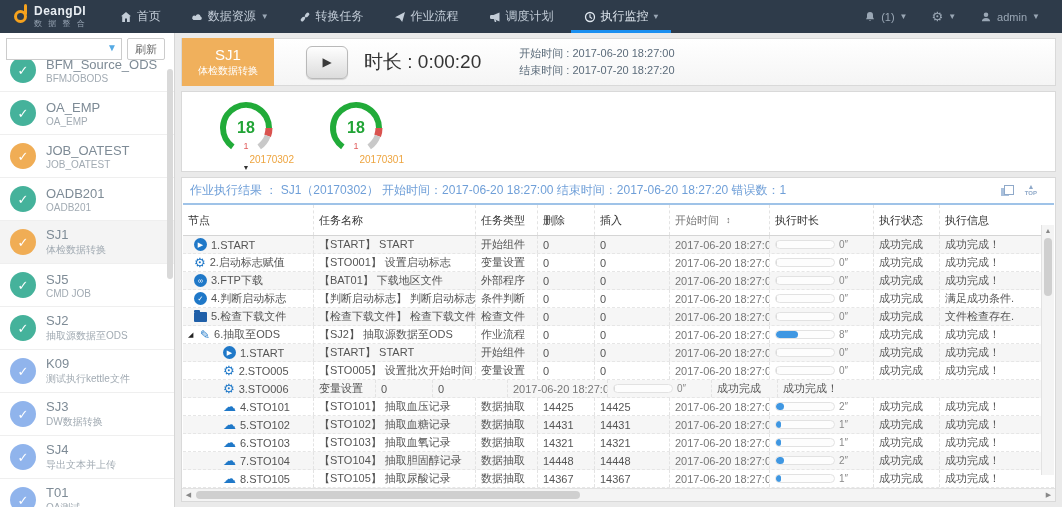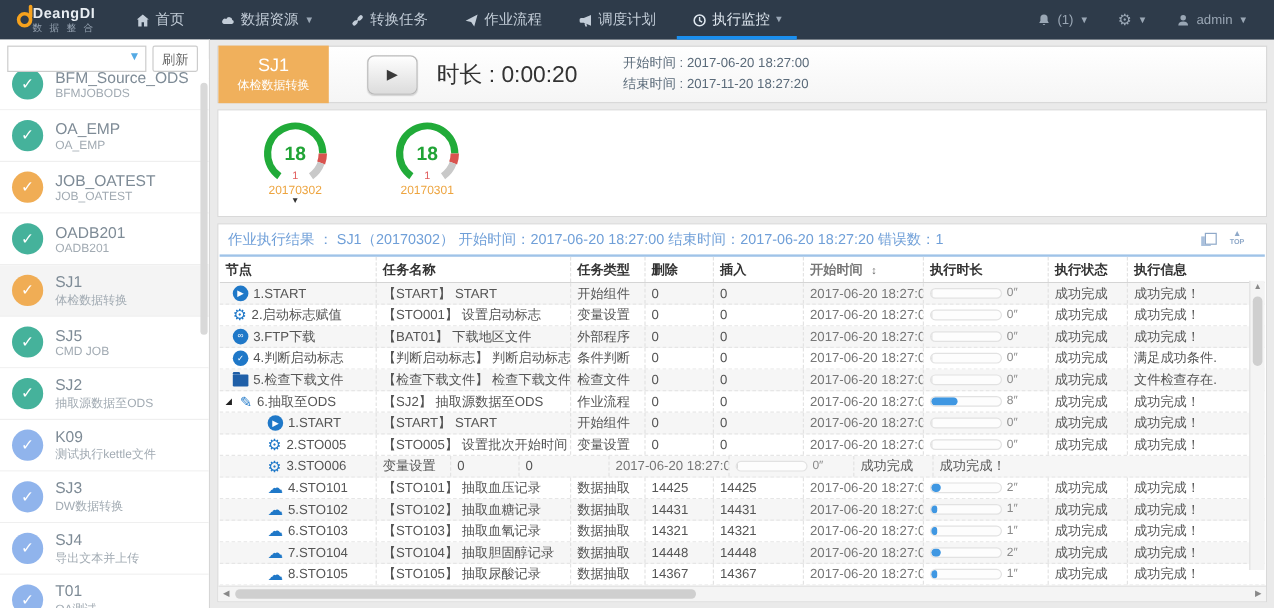--- a/index.html
+++ b/index.html
@@ -1,21 +1,21 @@
 <!DOCTYPE html>
 <html><head>
 <meta charset="utf-8">
 <style>
   * { margin:0; padding:0; box-sizing:border-box; }
   html,body { width:1062px; height:507px; overflow:hidden; background:#eaeaea;
     font-family:"Liberation Sans","DejaVu Sans",sans-serif; font-size:12px; color:#444; }
 
   
   .navbar { height:33px; background:#2e3b4a; display:flex; align-items:stretch; position:relative; }
-  .brand { display:flex; align-items:center; padding:0 18px 0 14px;text-align:center; }
+  .brand { display:flex; align-items:center; gap:7px; padding:0 18px 0 14px; }
   .logo { width:13px; height:13px; border:3px solid #f6a21d; border-radius:50%; position:relative; }
   .logo::after { content:''; position:absolute; right:-3px; top:-9px; width:3px; height:11px; background:#f6a21d; border-radius:2px; }
   .brand-text .bn { color:#e8edf2; font-weight:bold; font-size:12px; letter-spacing:.5px; }
   .brand-text .bs { color:#97a4b3; font-size:8px; letter-spacing:2px; }
   .nav-menu { display:flex; }
   .nav-item { position:relative; display:flex; align-items:center; gap:5px; padding:3px 15px; color:#c3cdd8; cursor:pointer; }
   .nav-item svg { width:12px; height:12px; fill:#c3cdd8; }
   .nav-item .caret { font-size:8px; color:#9aa7b5; }
   .nav-item.active { color:#dfe7ef;font-family:Liberation Mono, monospace; }
   .nav-item.active::after { content:''; position:absolute; left:2px; right:2px; bottom:0; height:3px; background:#1a8ff0; }
@@ -62,39 +62,39 @@
   .progress-wrap { margin-left:28px; font-size:11px; color:#5b6b7a; line-height:18px; }
   .prow { display:flex; align-items:center; gap:6px; white-space:nowrap; }
   .pbar { width:80px; height:11px; background:#e9e9e9; border-radius:6px; box-shadow:inset 0 1px 2px rgba(0,0,0,.12); overflow:hidden; }
   .pbar i { display:block; height:100%; background:repeating-linear-gradient(45deg,#459ae2 0 6px,#3d8fd8 6px 12px); border-radius:6px; }
   .pcount { color:#555; font-size:10px; }
 
   
   .gauge-card { height:92px; margin-bottom:5px; display:flex; padding:6px 0 0 16px; gap:14px; background:#fff; }
   .gauge { width:96px; text-align:center; cursor:pointer; }
   .gauge svg { display:block; margin:0 auto; }
-  .gdate { font-size:10px; color:#eda43f; margin-top:-2px; }
+  .gdate { font-size:10px; color:#eda43f; margin-top:-2px;text-align:right; }
   .gcaret { font-size:7px; color:#333; line-height:5px; }
 
   
   .result-card { flex:1; background:#fff; position:relative; display:flex; flex-direction:column; }
   .result-head { height:25px; display:flex; align-items:center; padding:0 8px; }
   .result-title { color:#6f9fd8; font-size:12px; white-space:nowrap; }
   .result-icons { margin-left:auto; display:flex; align-items:center; gap:12px; padding-right:10px; }
   .copy-ic { position:relative; width:12px; height:12px; }
   .copy-ic::before { content:''; position:absolute; left:0; top:3px; width:8px; height:8px; background:#a9c0dc; }
   .copy-ic::after { content:''; position:absolute; left:3px; top:0; width:8px; height:8px; border:1px solid #8fa9c9; background:#fff; }
   .top-ic { display:flex; flex-direction:column; align-items:center; color:#8fa9c9; cursor:pointer; }
   .top-ic .ta { font-size:7px; line-height:6px; }
   .top-ic .tt { font-size:6px; font-weight:bold; line-height:7px; }
 
   
   .tbl { flex:1; position:relative; overflow:hidden; border-top:2px solid #9fc3e8; margin:0 1px; }
   .trow, .thead { display:flex; align-items:center; height:18px; font-size:11px; white-space:nowrap; }
-  .thead { font-weight:bold; color:#333; border-bottom:1px solid #d5d5d5; background:#fff; height:22px; }
+  .thead { font-weight:normal; color:#333; border-bottom:1px solid #d5d5d5; background:#fff; height:31px; }
   .trow { border-bottom:1px dashed #e6e6e6; color:#555; cursor:default; }
   .trow:nth-child(odd) { background:#f6f6f6; }
   .td { padding:0 5px; overflow:hidden; border-left:1px dashed #e3e3e3; height:100%; display:flex; align-items:center; gap:4px; }
   .td:first-child { border-left:none; }
   .c-node{width:130px;} .c-name{width:162px;} .c-type{width:62px;text-align:right;} .c-del{width:57px;}
   .c-ins{width:75px;} .c-start{width:100px; color:#777;} .c-dur{width:104px;} .c-status{width:66px;} .c-info{width:94px;}
   .trow.child .c-node { padding-left:28px; }
   .expander { font-size:7px; color:#222; width:8px; }
   .nicon { display:inline-flex; align-items:center; justify-content:center; }
   .ic-circle { width:13px; height:13px; min-width:13px; border-radius:50%; background:#1f78c8; color:#fff; font-size:7px; }
@@ -301,21 +301,21 @@
       <div class="job-badge">
         <div class="jc">SJ1</div>
         <div class="jn">体检数据转换</div>
       </div>
       <button class="play-btn">
           <span>▶</span>
         </button>
       <div class="duration">时长 : 0:00:20</div>
       <div class="times">
         <div>开始时间 : 2017-06-20 18:27:00</div>
-        <div>结束时间 : 2017-11-20 18:27:20</div>
+        <div>结束时间 : 2017-07-20 18:27:20</div>
       </div>
     </div>
 
     <div class="card gauge-card">
       <div class="gauge">
         <svg width="60" height="58" viewBox="0 0 60 58">
           <path d="M16.81 48.84 A23 23 0 1 1 53 30" fill="none" stroke="#21ab39" stroke-width="6"></path>
           <path d="M53 30 A23 23 0 0 1 51.61 37.87" fill="none" stroke="#d9534f" stroke-width="7"></path>
           <path d="M51.61 37.87 A23 23 0 0 1 43.19 48.84" fill="none" stroke="#c9c9c9" stroke-width="6"></path>
           <text x="30" y="35" text-anchor="middle" font-size="16" font-weight="bold" fill="#21a436">18</text>

